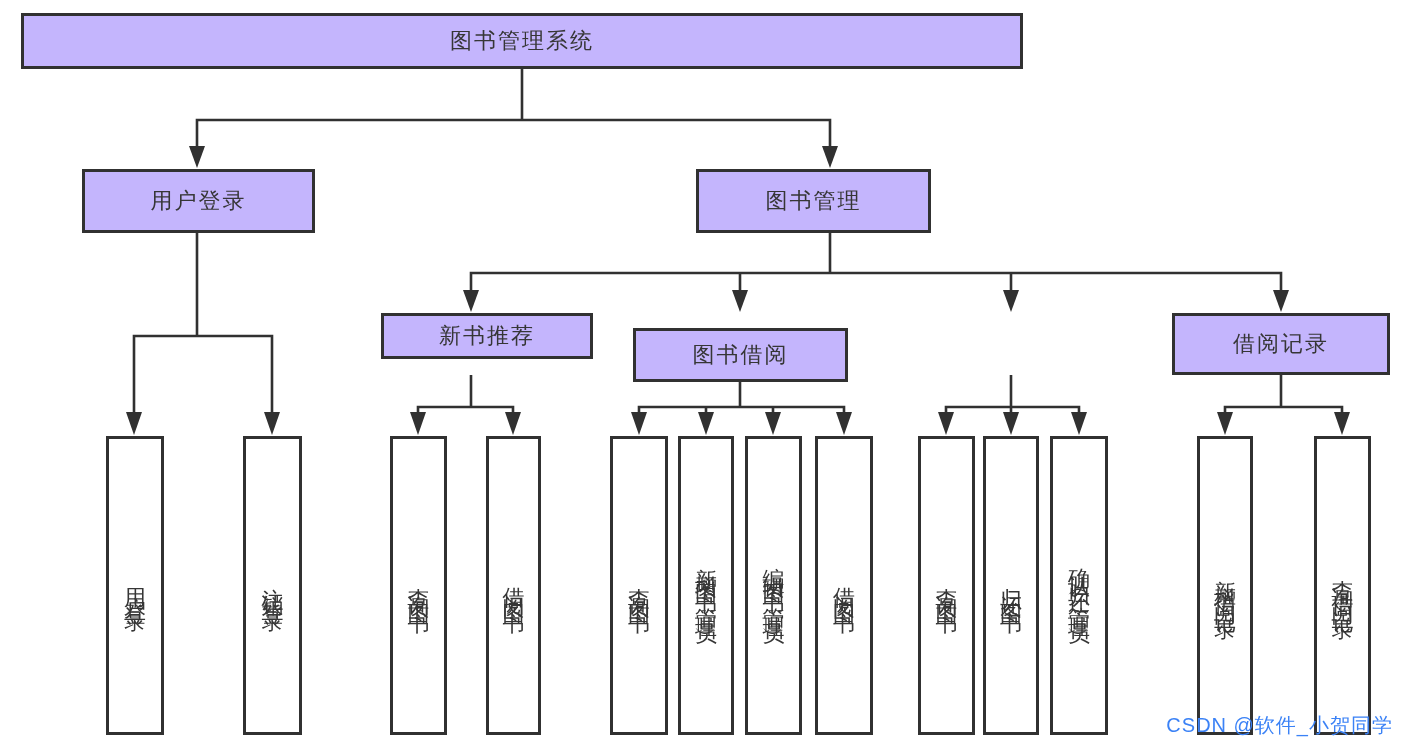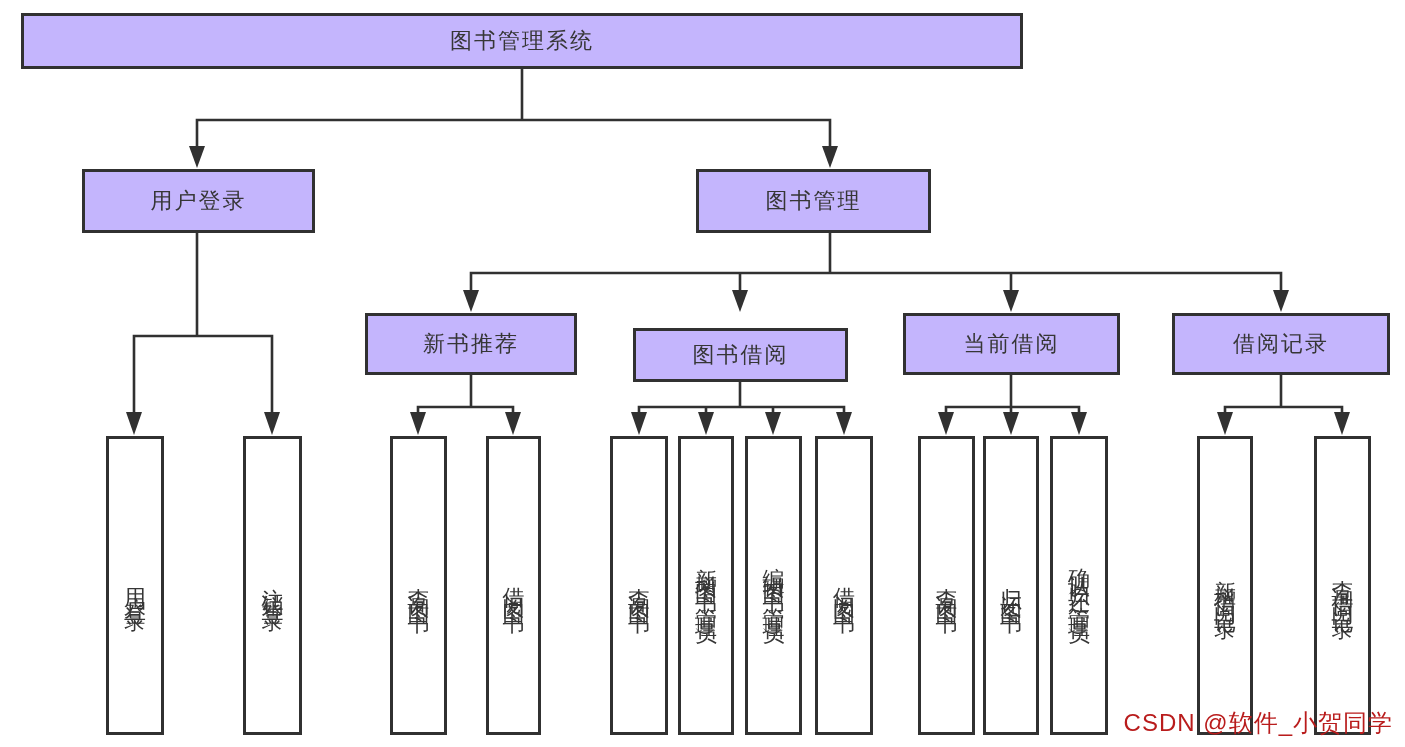--- a/index.html
+++ b/index.html
@@ -35,22 +35,22 @@
     writing-mode:vertical-rl;
     text-orientation:mixed;
     font-size:22px;
     line-height:1;
     letter-spacing:8px;
     color:#363636;
   }
   .watermark{
     position:absolute;
     right:12px;bottom:8px;
-    font-size:24px;
-    color:#b91c1c;
+    font-size:20px;
+    color:#3b82f6;
     letter-spacing:1px;
     white-space:nowrap;
   }
 </style>
 </head>
 <body>
 
 <div class="canvas">
 
   <svg class="wires" viewBox="0 0 1405 747" aria-hidden="true">
@@ -97,28 +97,25 @@
     <span>图书管理系统</span>
   </div>
 
   <div class="node" style="left:82px;top:169px;width:233px;height:64px;">
     <span>用户登录</span>
   </div>
   <div class="node" style="left:696px;top:169px;width:235px;height:64px;">
     <span>图书管理</span>
   </div>
 
-  <div class="node" style="left:365px;top:313px;width:212px;height:62px;">
+  <div class="node" style="left:381px;top:313px;width:212px;height:46px;">
     <span>新书推荐</span>
   </div>
   <div class="node" style="left:633px;top:328px;width:215px;height:54px;">
     <span>图书借阅</span>
-  </div>
-  <div class="node" style="left:903px;top:313px;width:217px;height:62px;">
-    <span>当前借阅</span>
   </div>
   <div class="node" style="left:1172px;top:313px;width:218px;height:62px;">
     <span>借阅记录</span>
   </div>
 
   <div class="leaf" style="left:106px;width:58px;">
     <span class="v">用户登录</span>
   </div>
   <div class="leaf" style="left:243px;width:59px;">
     <span class="v">注销登录</span>

